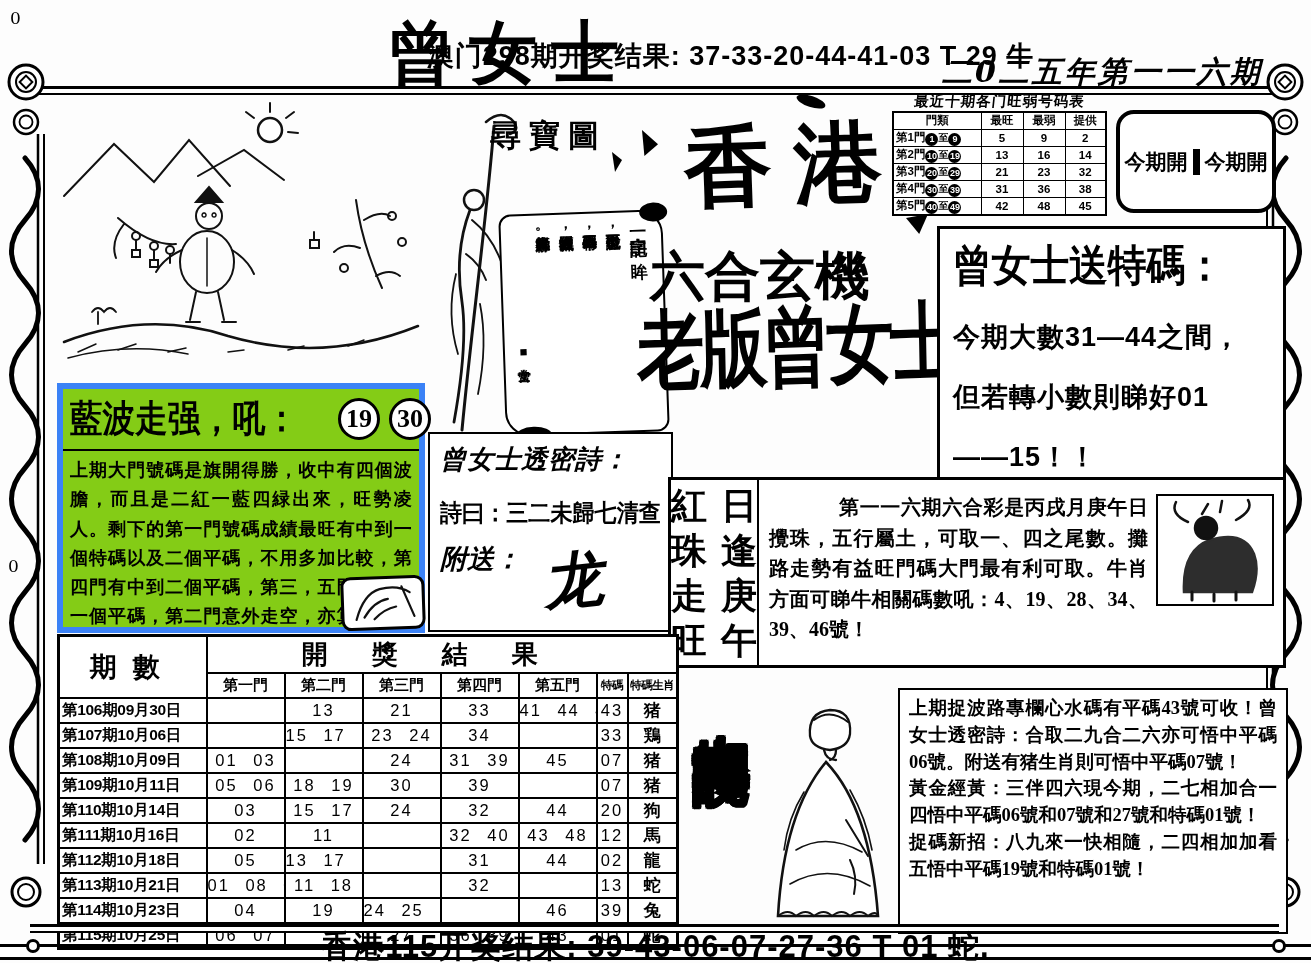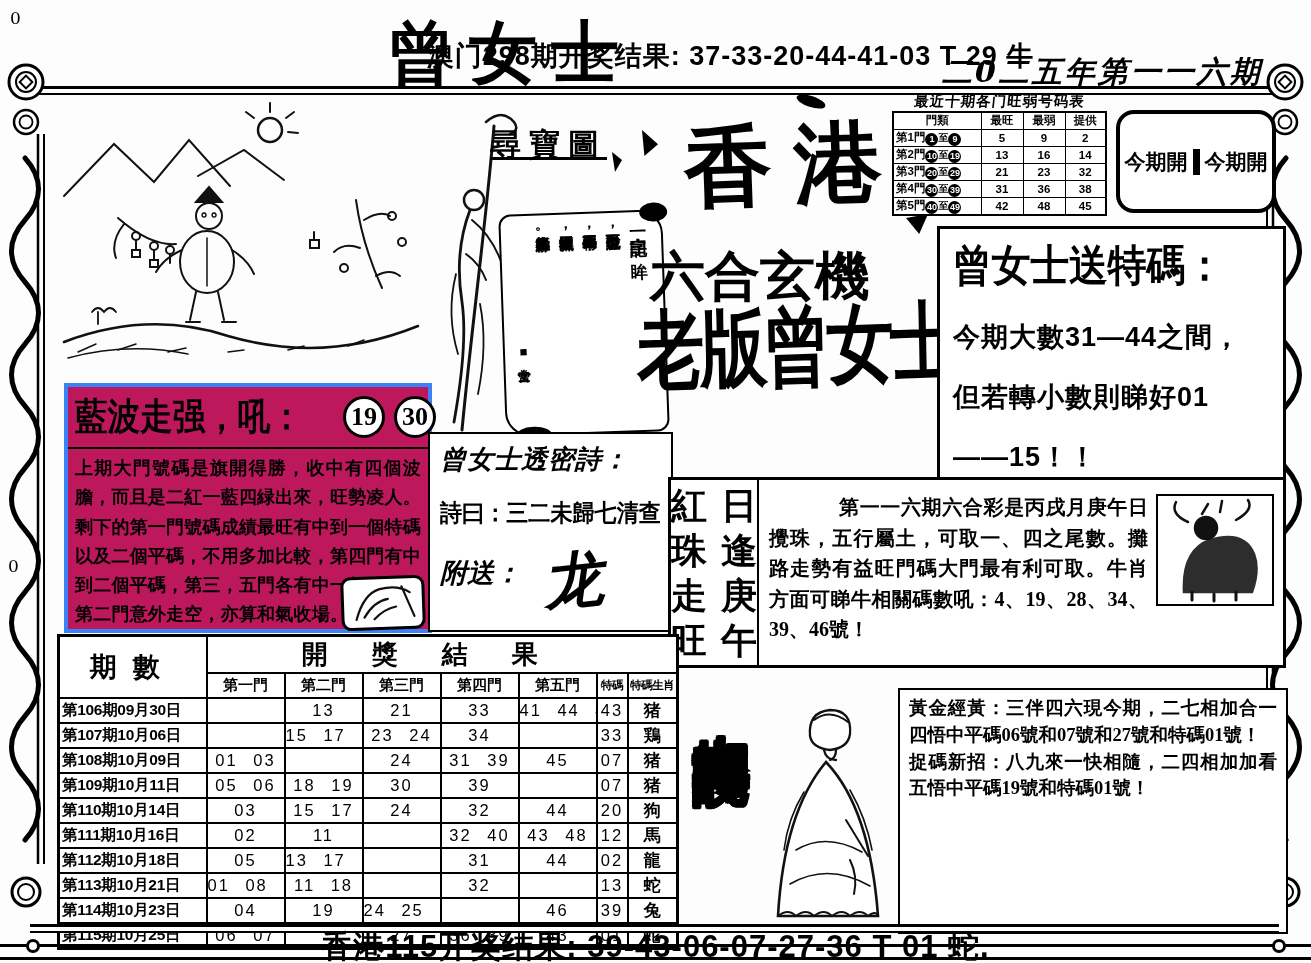--- a/index.html
+++ b/index.html
@@ -14,21 +14,21 @@
   .masthead { top:8px; left:280px; width:460px; text-align:center;
               font:900 68px "Liberation Sans",sans-serif; letter-spacing:14px; white-space:nowrap; }
   .issue { top:52px; left:942px; font:700 30px "DejaVu Serif",serif; font-style:italic; letter-spacing:3px; white-space:nowrap; }
   .zedge { font:400 17px "DejaVu Serif",serif; }
 
   .rule { border-top:3.5px solid #000; border-bottom:2.5px solid #000; height:9px; background:#fff; }
   .rule-top { top:86px; left:30px; width:1249px; }
   .rule-bot { top:924px; left:30px; width:1249px; }
 
   
-  .map-label { top:124px; left:490px; font:900 31px "Liberation Sans",sans-serif; letter-spacing:8px; white-space:nowrap;text-decoration:underline; }
+  .map-label { top:115px; left:490px; font:900 31px "Liberation Sans",sans-serif; letter-spacing:8px; white-space:nowrap; }
 
   
   .scroll { top:212px; left:502px; width:164px; height:222px; border:2.5px solid #000;
             border-radius:12px 24px 12px 24px; transform:rotate(-2deg); background:#fff; padding:10px 8px; }
   .poem { writing-mode:vertical-rl; height:100%; font-weight:700; }
   .poem > div { line-height:1.62; }
   .poem-title { font:700 17px "Liberation Sans",sans-serif; letter-spacing:2px; }
   .poem-line { font:700 14.5px "Liberation Serif",serif; }
   .poem-sig { font:700 13px "Liberation Serif",serif; padding-top:118px; }
   .roll-t { position:absolute; top:-9px; right:-7px; width:28px; height:19px; background:#000; border-radius:50%; }
@@ -62,35 +62,35 @@
   .open-row { display:flex; align-items:center; gap:5px; font:900 21px "Liberation Sans",sans-serif; white-space:nowrap; }
   .open-bar { width:7px; height:26px; background:#000; }
   .open-val { font:900 43px "Liberation Sans",sans-serif; word-spacing:22px; white-space:nowrap; }
 
   
   .special { top:226px; left:937px; width:349px; height:254px; border:3.5px solid #000; padding:8px 13px; background:#fff; }
   .special-title { font:900 43px "Liberation Sans",sans-serif; transform:scaleX(.9); transform-origin:left; white-space:nowrap; }
   .special-line { font:900 27px "Liberation Sans",sans-serif; margin-top:24px; letter-spacing:1px; white-space:nowrap; }
 
   
-  .blue { top:383px; left:64px; width:368px; height:250px; border:4px solid #3b82f6; background:#be185d; }
+  .blue { top:383px; left:57px; width:368px; height:250px; border:6px solid #3b82f6; background:#84cc16; }
   .blue-head { height:62px; border-bottom:2.5px solid #000; display:flex; align-items:center; padding:0 7px; gap:9px; }
   .blue-title { font:900 37px "Liberation Sans",sans-serif; transform:scaleX(.88); transform-origin:left; white-space:nowrap; }
   .ball { width:42px; height:42px; border:3.5px solid #000; border-radius:50%; display:flex; align-items:center;
           justify-content:center; font:700 26px "Liberation Serif",serif; flex:0 0 auto; background:#fff; }
   .blue-body { padding:5px 7px; font:700 18px "Liberation Serif",serif; line-height:29.3px; text-align:justify; letter-spacing:.2px; }
   .stamp { top:576px; left:341px; width:84px; height:54px; border:3px solid #000; border-radius:10px;
            background:#fff; transform:rotate(-2deg); }
 
   
   .secret { top:432px; left:428px; width:245px; height:200px; border:2.5px solid #000; padding:8px 10px; background:#fff; }
   .secret-title { font:700 26px "DejaVu Serif",serif; font-style:italic; letter-spacing:1px; white-space:nowrap; }
   .secret-line { margin-top:20px; font:900 24px "Liberation Sans",sans-serif; transform:scaleX(.92); transform-origin:left; white-space:nowrap; }
   .gift-row { margin-top:12px; display:flex; align-items:flex-start; gap:22px; }
-  .gift-label { font:700 27px "DejaVu Serif",serif; font-style:italic; margin-top:14px; white-space:nowrap; }
+  .gift-label { font:700 27px "DejaVu Serif",serif; font-style:italic; white-space:nowrap; }
   .gift-char { font:900 60px "DejaVu Serif",serif; font-style:italic; transform:rotate(-6deg); }
 
   
   .redband { top:477px; left:668px; width:618px; height:191px; border:3px solid #000; display:flex; background:#fff; }
   .red-left { width:88px; border-right:2.5px solid #000; display:flex; align-items:center; justify-content:center;
               font:900 36px "Liberation Sans",sans-serif; line-height:45px; white-space:pre-line; text-align:center; word-spacing:4px; }
   .red-right { flex:1; padding:12px 9px 4px 10px; font:700 20px "Liberation Serif",serif; line-height:30.5px; text-align:justify; }
   .bullbox { float:right; width:118px; height:112px; border:2.5px solid #000; margin:2px 0 4px 8px; background:#fff; }
   .red-text { text-indent:3.5em; }
 
@@ -476,20 +476,21 @@
     <path d="M64,20 Q80,8 98,22" stroke-width="2"></path>
     <path d="M74,50 q2,10 12,10 M86,50 q0,8 -6,10"></path>
     <path d="M28,216 Q34,112 76,62 Q120,108 128,216 Z" fill="#fff" stroke-width="2.6"></path>
     <path d="M28,216 q10,-8 18,0 q10,-8 18,0 q10,-8 18,0 q10,-8 18,0 q10,-8 18,0 q8,-6 10,0" stroke-width="2"></path>
     <path d="M46,150 Q76,132 112,152 M40,184 Q78,162 120,186" stroke-width="1.6"></path>
     <path d="M54,92 q-16,26 -20,58 M100,90 q16,28 22,60" stroke-width="1.6"></path>
     <path d="M96,120 l22,36 M100,160 q8,16 4,34" stroke-width="2"></path>
   </svg>
 </div>
 <div class="abs review-box">
+  <div class="review-p">上期捉波路專欄心水碼有平碼43號可收！曾女士透密詩：合取二九合二六亦可悟中平碼06號。附送有猪生肖則可悟中平碼07號！</div>
   <div class="review-p">黃金經黃：三伴四六現今期，二七相加合一四悟中平碼06號和07號和27號和特碼01號！</div>
   <div class="review-p">捉碼新招：八九來一快相隨，二四相加加看五悟中平碼19號和特碼01號！</div>
 </div>
 
 <div class="abs rule rule-bot"></div>
 <div class="abs bline" style="top:944px;height:3px"></div>
 <div class="abs bline" style="top:957px;height:2.5px"></div>
 <div class="abs ringdot" style="top:939px;left:26px"></div>
 <div class="abs ringdot" style="top:939px;left:1272px"></div>
 <div class="abs bottom-text">香港115开奖结果: 39-43-06-07-27-36 T 01 蛇.</div>

